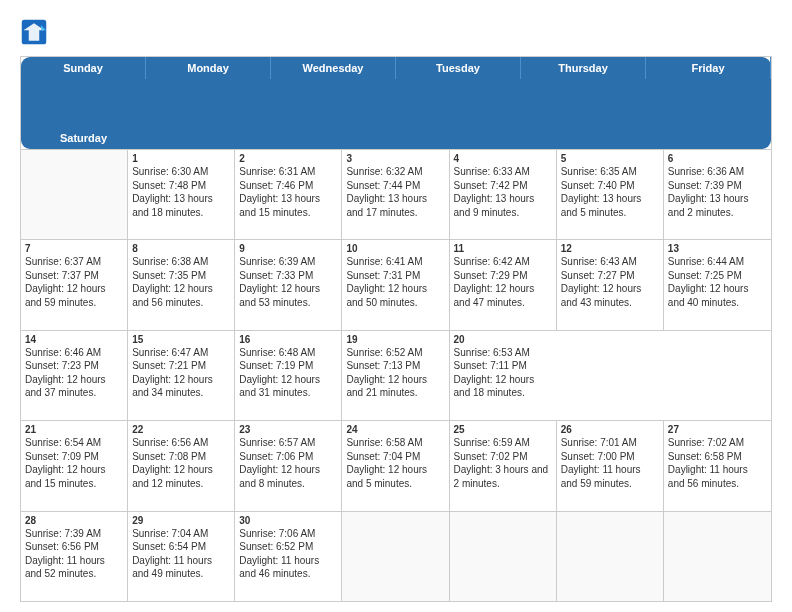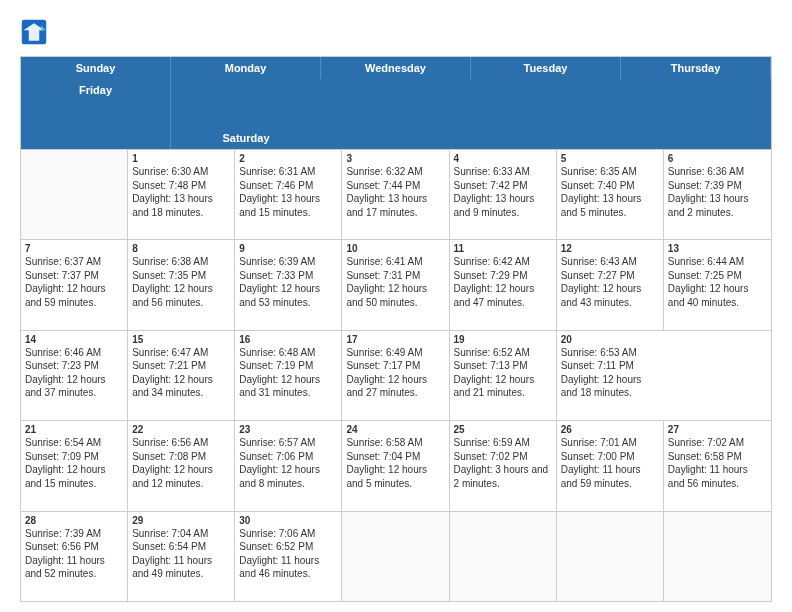--- a/index.html
+++ b/index.html
@@ -52,22 +52,23 @@
       color: #555;
     }
     .calendar {
       flex: 1;
       display: flex;
       flex-direction: column;
       border: 1px solid #ccc;
     }
     .cal-header {
       display: grid;
-      grid-template-columns: repeat(5, 1fr);
+      grid-template-columns: repeat(6, 1fr);
       background: #2c6fad;
+      border-radius: 9px;
     }
     .cal-header-cell {
       color: white;
       font-size: 11px;
       font-weight: bold;
       padding: 5px 4px;
       text-align: center;
       border-right: 1px solid #4a8fd0;
     }
     .cal-header-cell:last-child { border-right: none; margin-top: 48px; }
@@ -269,28 +270,20 @@
       </div>
           <div class="cal-cell">
         <span class="day-num">16</span>
         <div class="cell-info">
           <span>Sunrise: 6:48 AM</span><br>
           <span>Sunset: 7:19 PM</span><br>
           <span>Daylight: 12 hours and 31 minutes.</span>
         </div>
       </div>
           <div class="cal-cell">
-        <span class="day-num">17</span>
-        <div class="cell-info">
-          <span>Sunrise: 6:49 AM</span><br>
-          <span>Sunset: 7:17 PM</span><br>
-          <span>Daylight: 12 hours and 27 minutes.</span>
-        </div>
-      </div>
-          <div class="cal-cell">
         <span class="day-num">19</span>
         <div class="cell-info">
           <span>Sunrise: 6:52 AM</span><br>
           <span>Sunset: 7:13 PM</span><br>
           <span>Daylight: 12 hours and 21 minutes.</span>
         </div>
       </div>
           <div class="cal-cell">
         <span class="day-num">20</span>
         <div class="cell-info">

